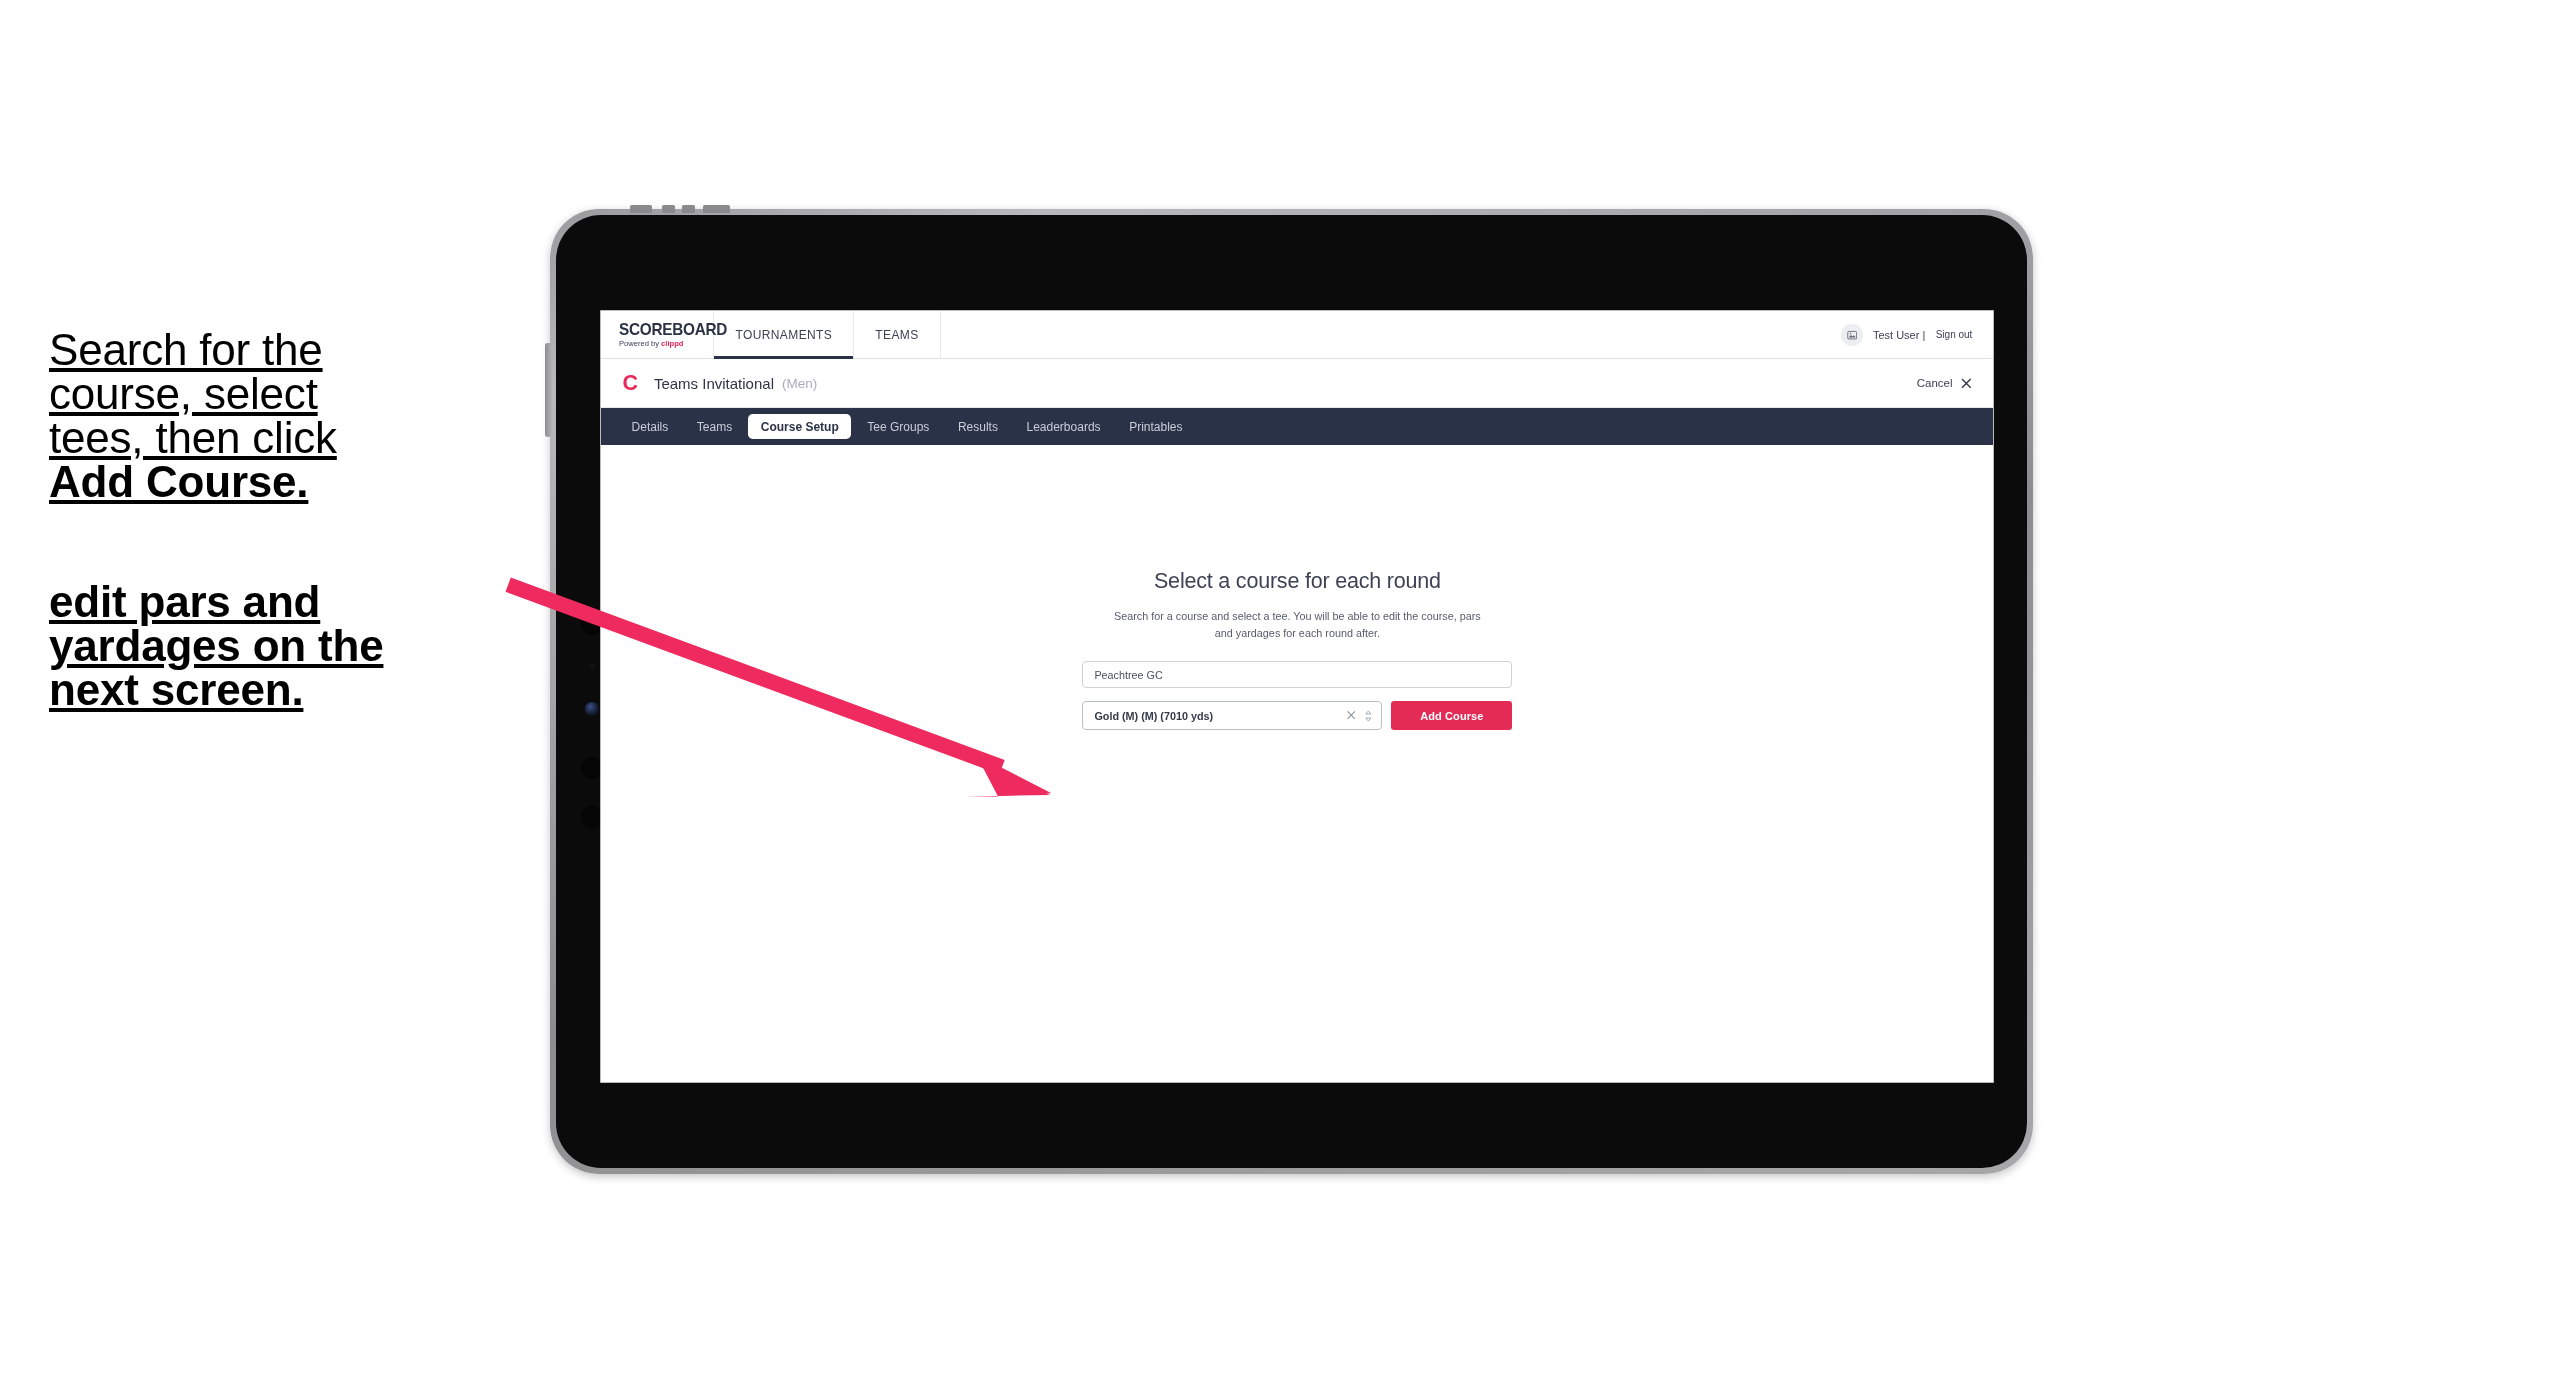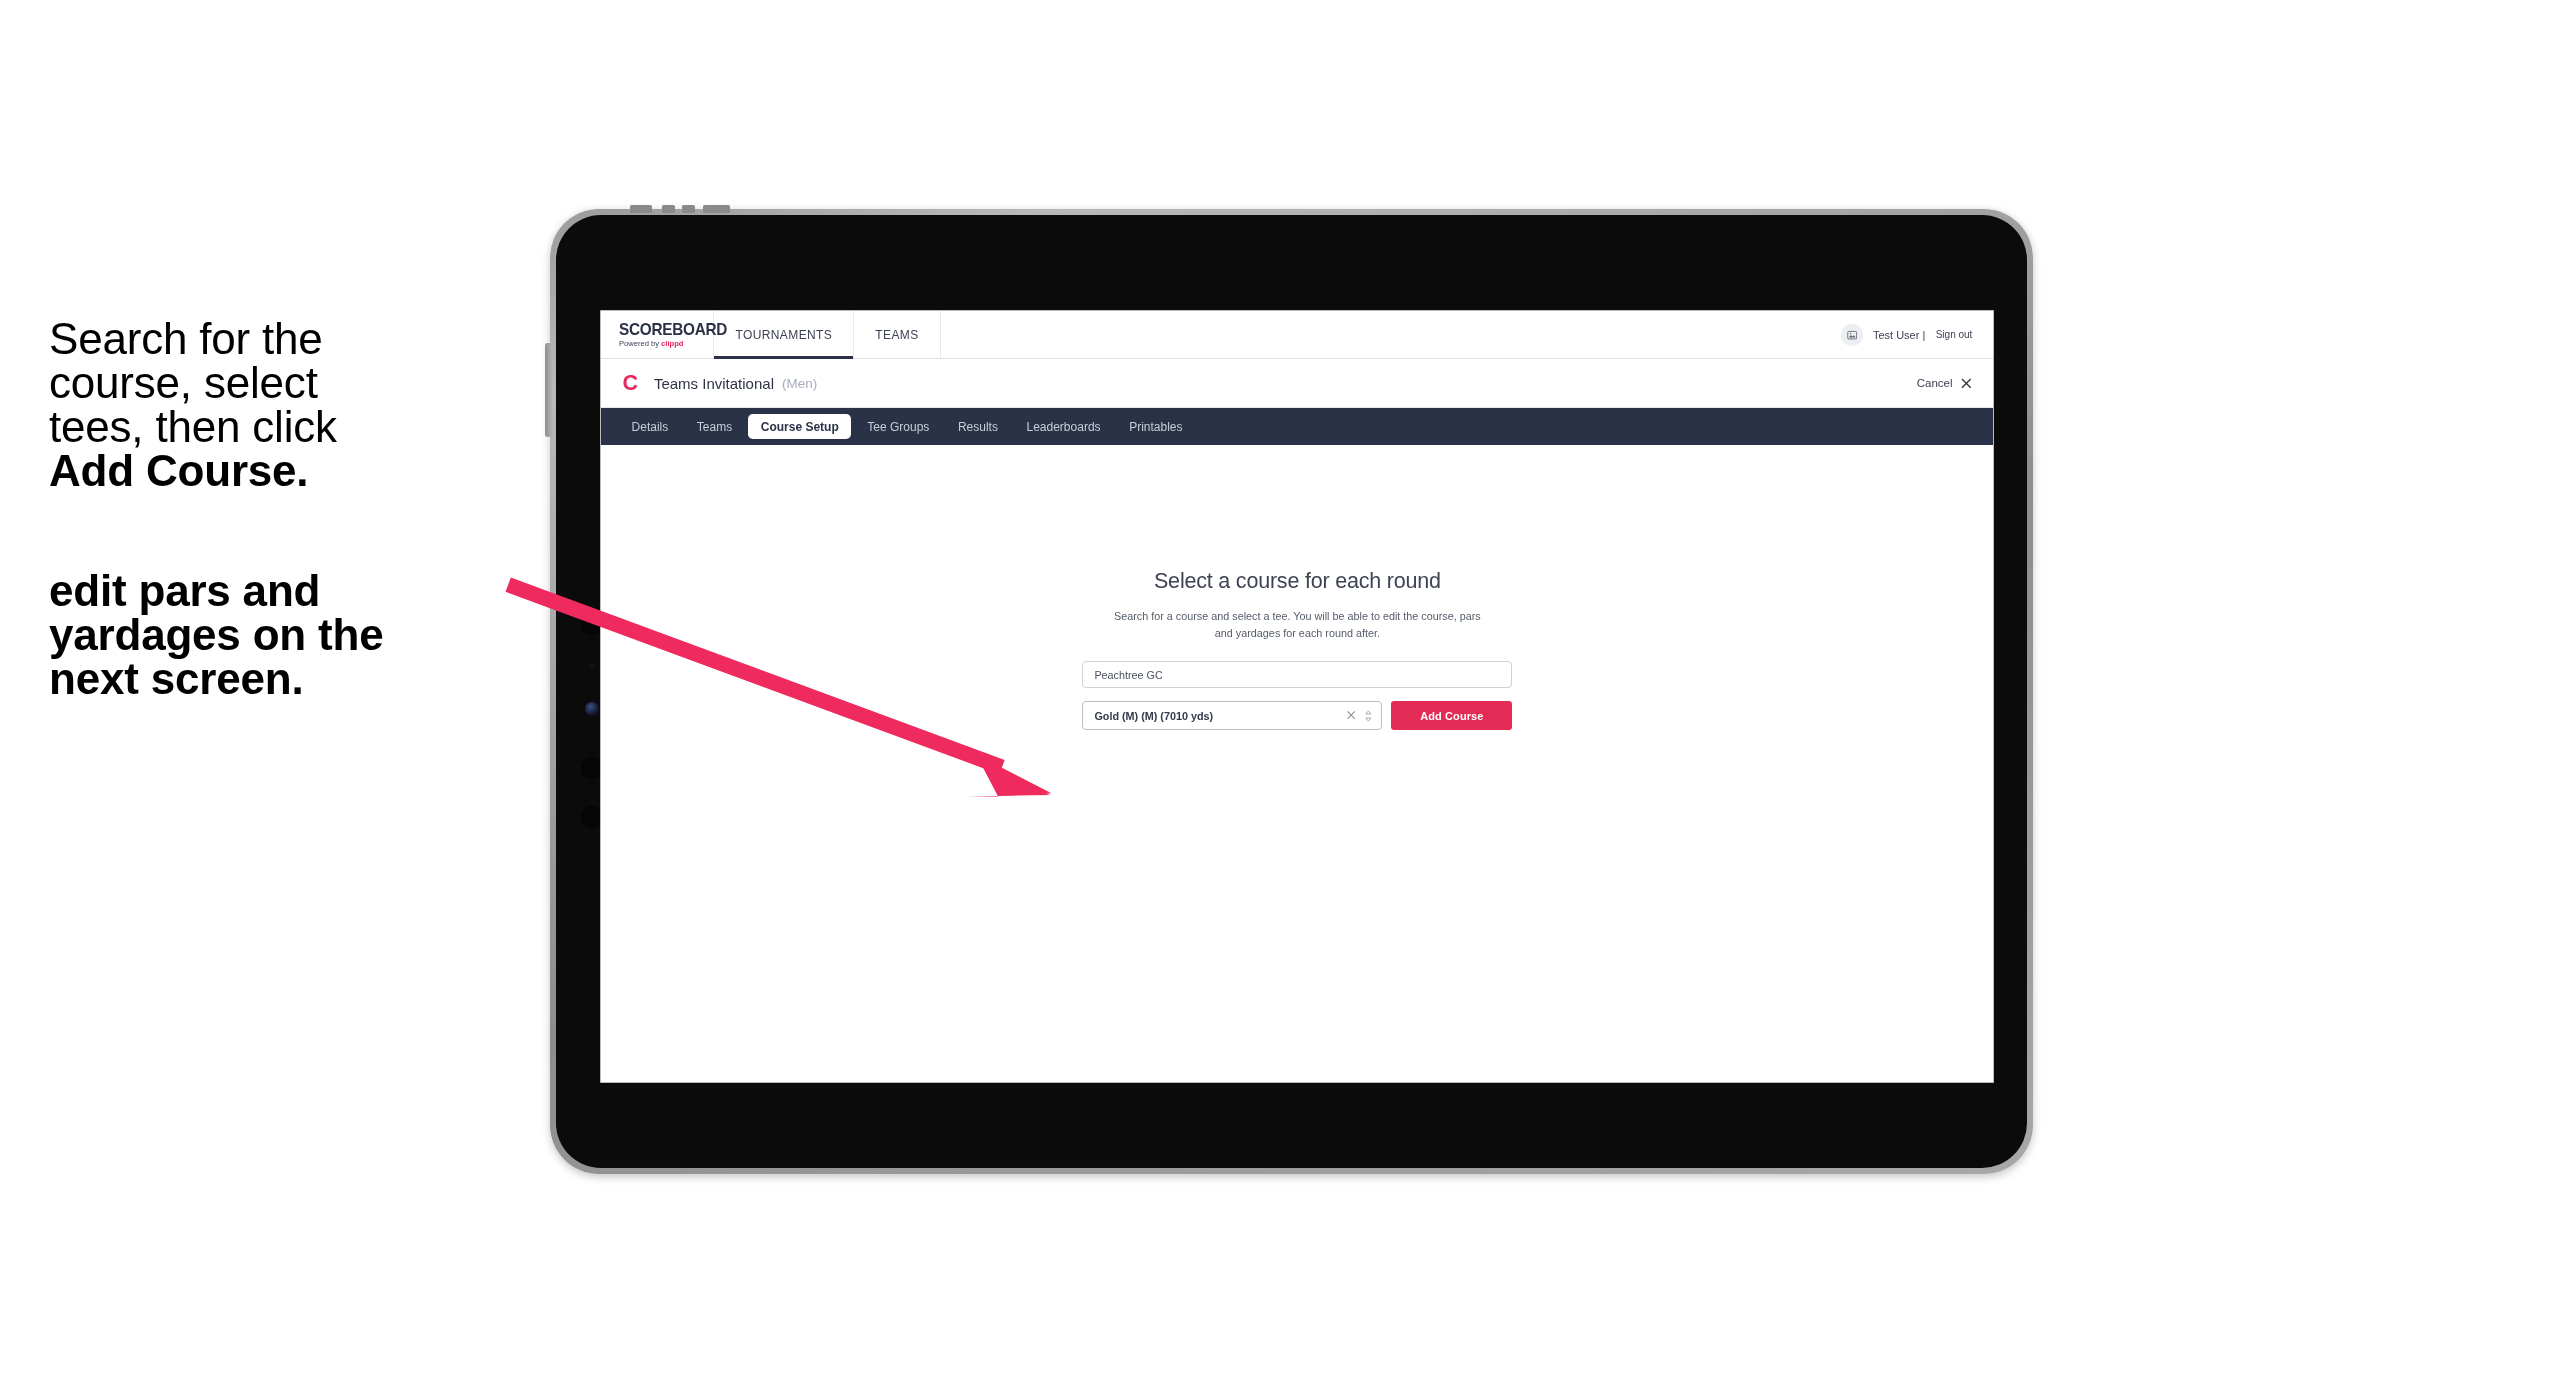--- a/index.html
+++ b/index.html
@@ -16,22 +16,23 @@
     position: relative;
     width: 2576px;
     height: 1386px;
     background: #ffffff;
   }
 
   
   #caption {
     position: absolute;
     left: 49px;
-    top: 317px;
+    top: 328px;
     width: 478px;
+    text-decoration: underline;
   }
   .cap-block {
     font-size: 44px;
     line-height: 1.00;
     color: #000000;
     letter-spacing: -0.2px;
   }
   .cap-light { font-weight: 400; }
   .cap-bold  { font-weight: 700; }
   .cap-gap { height: 76px; }

